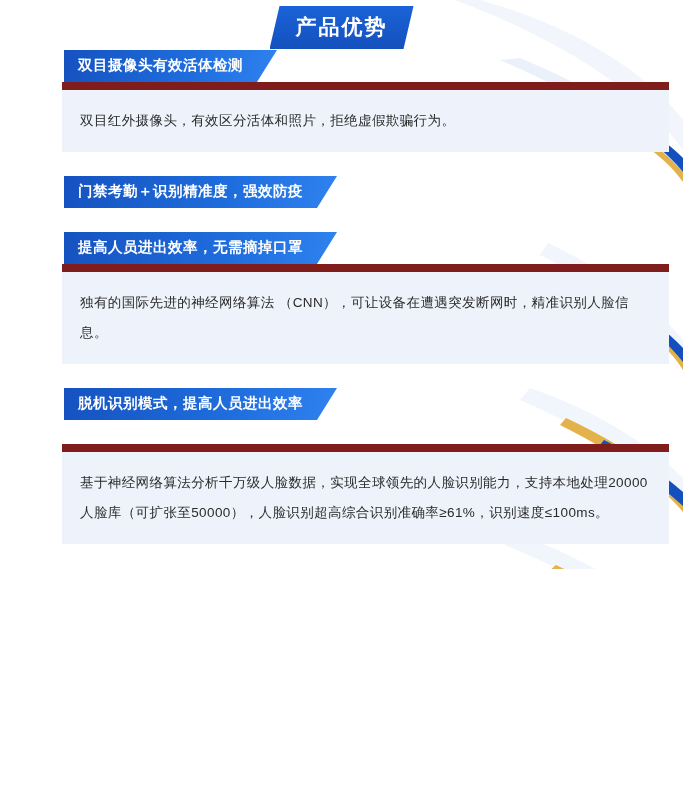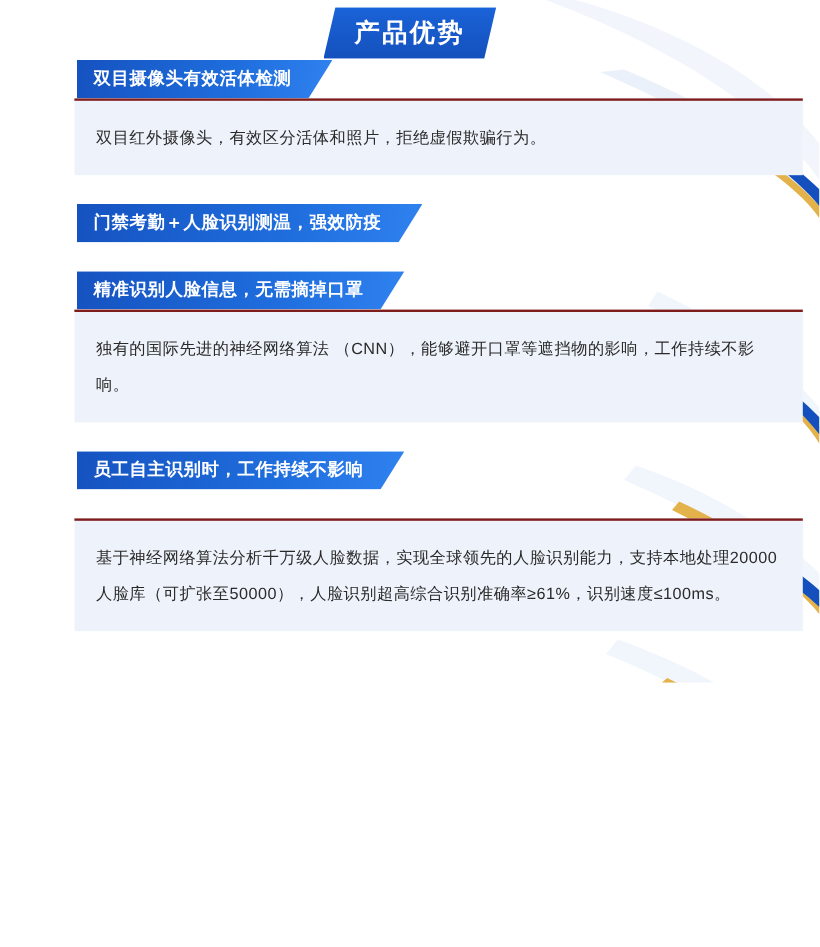--- a/index.html
+++ b/index.html
@@ -77,21 +77,21 @@
     font-size: 14.5px;
     font-weight: bold;
     letter-spacing: 0.5px;
     padding: 6px 34px 7px 14px;
     clip-path: polygon(0 0, 100% 0, calc(100% - 20px) 100%, 0 100%);
     margin-left: 2px;
   }
 
   .sec-body {
     background: #eef3fb;
-    border-top: 2px solid #7f1d1d;
+    border-top: 8px solid #7f1d1d;
     margin-top: 0px;
     padding: 16px 18px 16px 18px;
     font-size: 13.5px;
     line-height: 30px;
     color: #2a2a2a;
     letter-spacing: 0.4px;
     position: relative;
   }
   .sec-body p { margin: 0; }
 </style>
@@ -126,32 +126,32 @@
   <div class="sections">
 
     <div class="section">
       <div class="sec-head">双目摄像头有效活体检测</div>
       <div class="sec-body">
         <p>双目红外摄像头，有效区分活体和照片，拒绝虚假欺骗行为。</p>
       </div>
     </div>
 
     <div class="section">
-      <div class="sec-head">门禁考勤＋人脸识别测温，强效防疫</div>
+      <div class="sec-head">门禁考勤＋识别精准度，强效防疫</div>
     </div>
 
     <div class="section">
-      <div class="sec-head">精准识别人脸信息，无需摘掉口罩</div>
+      <div class="sec-head">提高人员进出效率，无需摘掉口罩</div>
       <div class="sec-body">
-        <p>独有的国际先进的神经网络算法 （CNN），能够避开口罩等遮挡物的影响，工作持续不影响。</p>
+        <p>独有的国际先进的神经网络算法 （CNN），可让设备在遭遇突发断网时，精准识别人脸信息。</p>
       </div>
     </div>
 
     <div class="section">
-      <div class="sec-head">员工自主识别时，工作持续不影响</div>
+      <div class="sec-head">脱机识别模式，提高人员进出效率</div>
     </div>
 
     <div class="section">
       <div class="sec-body">
         <p>基于神经网络算法分析千万级人脸数据，实现全球领先的人脸识别能力，支持本地处理20000人脸库（可扩张至50000），人脸识别超高综合识别准确率≥61%，识别速度≤100ms。</p>
       </div>
     </div>
 
   </div>
 </div>

